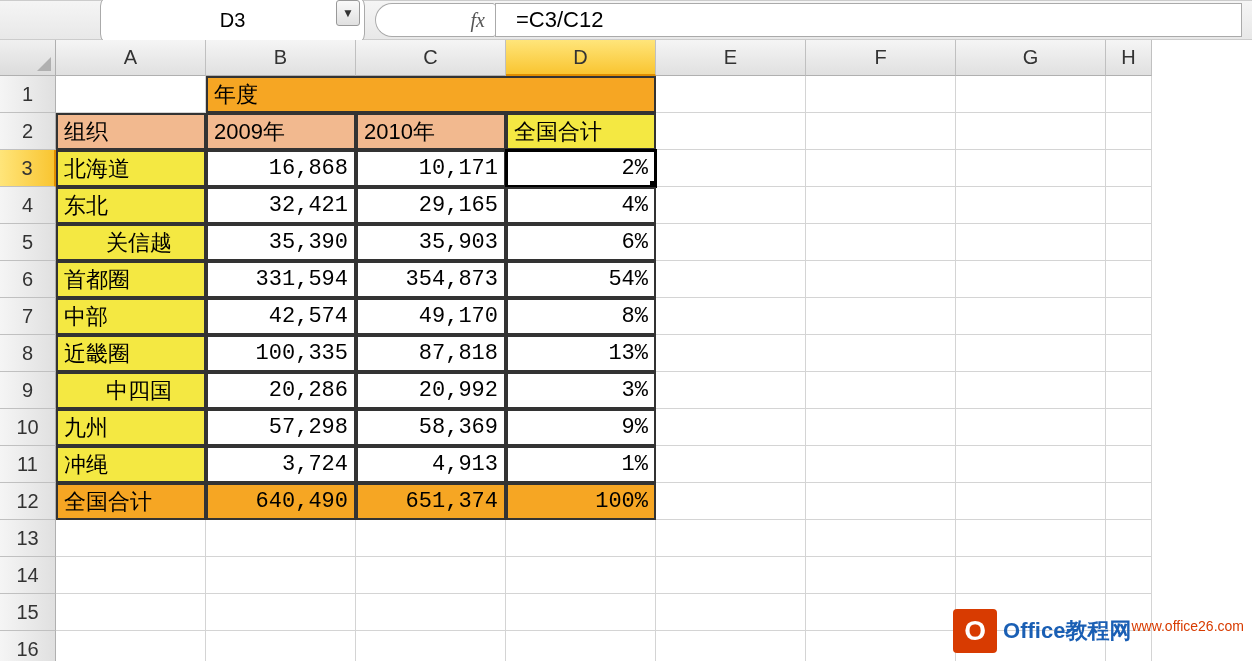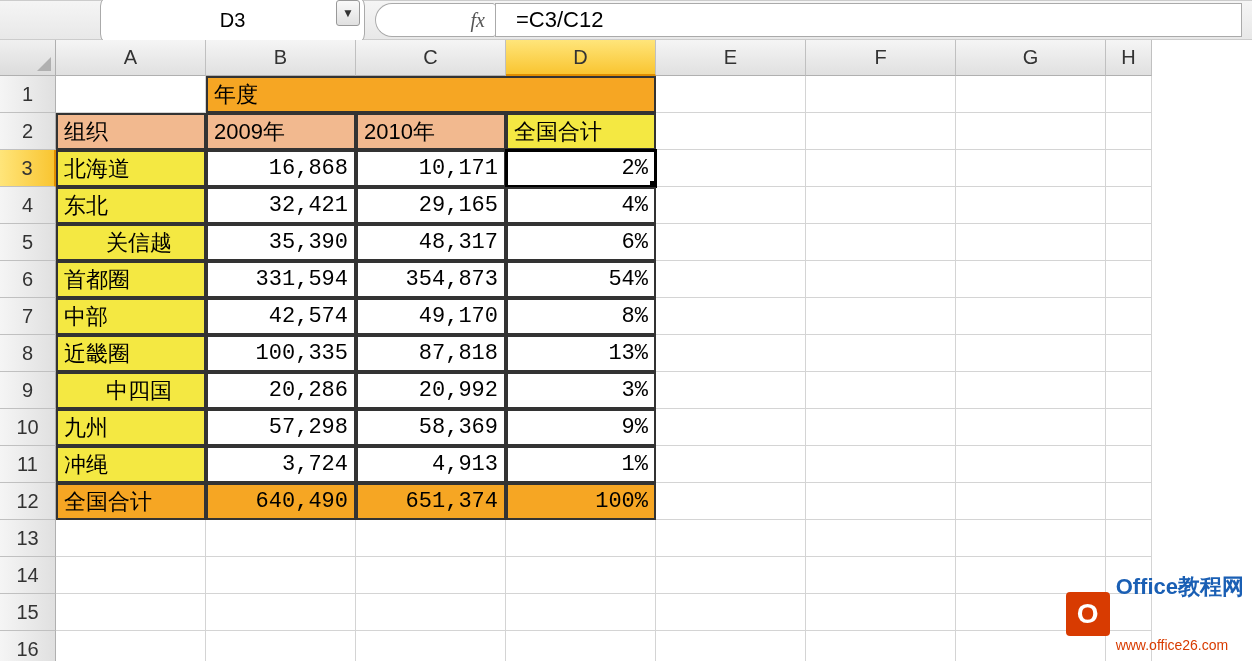--- a/index.html
+++ b/index.html
@@ -218,23 +218,21 @@
       display: flex;
       align-items: center;
       justify-content: center;
       color: #fff;
       font-weight: bold;
       font-size: 28px;
       font-family: Arial;
     }
     .wm-text {
       display: flex;
-      flex-direction: column;
       line-height: 1.1;
-      gap: 38px;
     }
     .wm-title {
       font-size: 22px;
       color: #1a5fb4;
       font-weight: bold;
     }
     .wm-url {
       font-size: 14px;
       color: #d83b01;
     }
@@ -430,21 +428,21 @@
           <div class="cell txt hdr-yellow txt tbl-border" style="width: 150px; position: absolute; left: 0px; top: 74px; z-index: 2;">北海道</div>
           <div class="cell num num tbl-border" style="width: 150px; position: absolute; left: 150px; top: 74px; z-index: 2;">16,868</div>
           <div class="cell num num tbl-border" style="width: 150px; position: absolute; left: 300px; top: 74px; z-index: 2;">10,171</div>
           <div class="cell num tbl-border active-cell" style="width: 150px; position: absolute; left: 450px; top: 74px; z-index: 2;">2%</div>
           <div class="cell txt hdr-yellow txt tbl-border" style="width: 150px; position: absolute; left: 0px; top: 111px; z-index: 2;">东北</div>
           <div class="cell num num tbl-border" style="width: 150px; position: absolute; left: 150px; top: 111px; z-index: 2;">32,421</div>
           <div class="cell num num tbl-border" style="width: 150px; position: absolute; left: 300px; top: 111px; z-index: 2;">29,165</div>
           <div class="cell num num tbl-border" style="width: 150px; position: absolute; left: 450px; top: 111px; z-index: 2;">4%</div>
           <div class="cell txt hdr-yellow txt tbl-border" style="width: 150px; position: absolute; left: 0px; top: 148px; z-index: 2; padding-left: 48px;">关信越</div>
           <div class="cell num num tbl-border" style="width: 150px; position: absolute; left: 150px; top: 148px; z-index: 2;">35,390</div>
-          <div class="cell num num tbl-border" style="width: 150px; position: absolute; left: 300px; top: 148px; z-index: 2;">48,317</div>
+          <div class="cell num num tbl-border" style="width: 150px; position: absolute; left: 300px; top: 148px; z-index: 2;">35,903</div>
           <div class="cell num num tbl-border" style="width: 150px; position: absolute; left: 450px; top: 148px; z-index: 2;">6%</div>
           <div class="cell txt hdr-yellow txt tbl-border" style="width: 150px; position: absolute; left: 0px; top: 185px; z-index: 2;">首都圈</div>
           <div class="cell num num tbl-border" style="width: 150px; position: absolute; left: 150px; top: 185px; z-index: 2;">331,594</div>
           <div class="cell num num tbl-border" style="width: 150px; position: absolute; left: 300px; top: 185px; z-index: 2;">354,873</div>
           <div class="cell num num tbl-border" style="width: 150px; position: absolute; left: 450px; top: 185px; z-index: 2;">54%</div>
           <div class="cell txt hdr-yellow txt tbl-border" style="width: 150px; position: absolute; left: 0px; top: 222px; z-index: 2;">中部</div>
           <div class="cell num num tbl-border" style="width: 150px; position: absolute; left: 150px; top: 222px; z-index: 2;">42,574</div>
           <div class="cell num num tbl-border" style="width: 150px; position: absolute; left: 300px; top: 222px; z-index: 2;">49,170</div>
           <div class="cell num num tbl-border" style="width: 150px; position: absolute; left: 450px; top: 222px; z-index: 2;">8%</div>
           <div class="cell txt hdr-yellow txt tbl-border" style="width: 150px; position: absolute; left: 0px; top: 259px; z-index: 2;">近畿圈</div>

